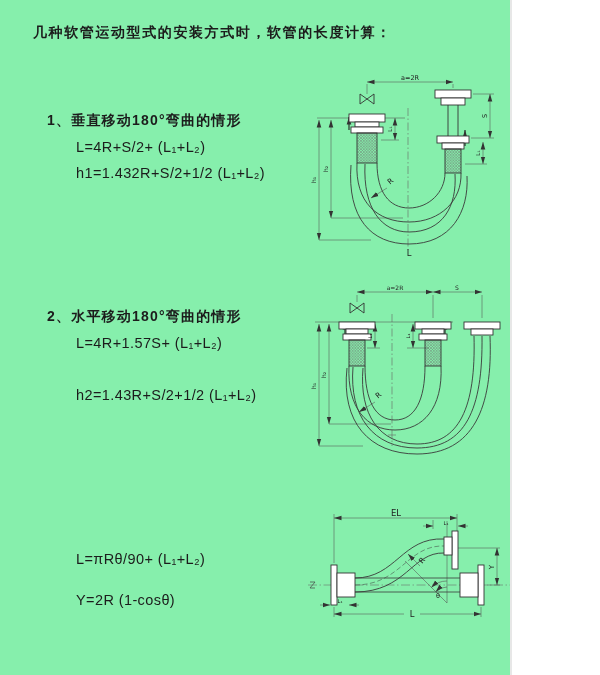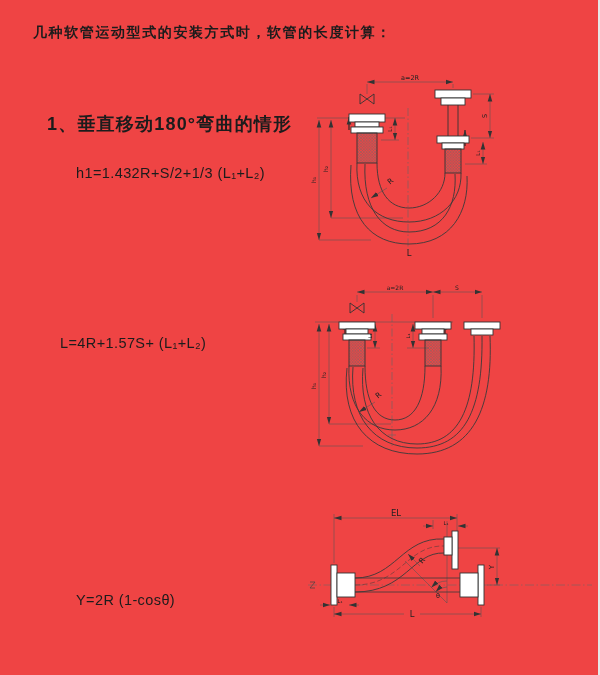--- a/index.html
+++ b/index.html
@@ -1,37 +1,41 @@
 <!DOCTYPE html>
 <html><head>
 <meta charset="utf-8">
 <style>
   html,body{margin:0;padding:0;background:#ffffff;}
-  #canvas{position:relative;width:600px;height:675px;background:#ef4444;overflow:hidden;
+  #canvas{position:relative;width:512px;height:675px;background:#86efac;overflow:hidden;
           font-family:"Liberation Sans","DejaVu Sans",sans-serif;color:#1c1c1c;}
   .abs{position:absolute;}
   .title{font-size:14px;font-weight:bold;letter-spacing:1.6px;white-space:nowrap;}
-  .heading{font-size:18px;font-weight:bold;letter-spacing:1.2px;white-space:nowrap;}
+  .heading{font-size:14px;font-weight:bold;letter-spacing:1.2px;white-space:nowrap;}
   .formula{font-size:14.5px;letter-spacing:0.4px;white-space:nowrap;}
   .scan-edge{position:absolute;right:0;top:0;width:2px;height:675px;background:#e7e7e7;}
   svg{display:block;}
   svg text{font-family:"DejaVu Sans","Liberation Sans",sans-serif;fill:#222;stroke:none;}
 </style>
 </head>
 <body>
 
 <div id="canvas">
 
   <div class="abs title" style="left:33px;top:24px">几种软管运动型式的安装方式时，软管的长度计算：</div>
 
   <div class="abs heading" style="left:47px;top:112px">1、垂直移动180°弯曲的情形</div>
-  <div class="abs formula" style="left:76px;top:165px">h1=1.432R+S/2+1/3 (L₁+L₂)</div>
-
-  <div class="abs formula" style="left:60px;top:335px">L=4R+1.57S+ (L₁+L₂)</div>
-
+  <div class="abs formula" style="left:76px;top:139px">L=4R+S/2+ (L₁+L₂)</div>
+  <div class="abs formula" style="left:76px;top:165px">h1=1.432R+S/2+1/2 (L₁+L₂)</div>
+
+  <div class="abs heading" style="left:47px;top:308px">2、水平移动180°弯曲的情形</div>
+  <div class="abs formula" style="left:76px;top:335px">L=4R+1.57S+ (L₁+L₂)</div>
+  <div class="abs formula" style="left:76px;top:387px">h2=1.43R+S/2+1/2 (L₁+L₂)</div>
+
+  <div class="abs formula" style="left:76px;top:551px">L=πRθ/90+ (L₁+L₂)</div>
   <div class="abs formula" style="left:76px;top:592px">Y=2R (1-cosθ)</div>
 
   <svg class="abs" style="left:305px;top:68px" width="290" height="198" viewBox="0 0 290 198">
     <defs>
       <marker id="a1" markerWidth="8" markerHeight="6" refX="7.5" refY="3" orient="auto-start-reverse" markerUnits="userSpaceOnUse">
         <path d="M0,0.7 L7.5,3 L0,5.3 Z" fill="#333"></path>
       </marker>
       <pattern id="b1" width="2.8" height="2.8" patternUnits="userSpaceOnUse">
         <path d="M0,2.8 L2.8,0 M0,0 L2.8,2.8" stroke="#6a6a6a" stroke-width="0.45"></path>
       </pattern>

